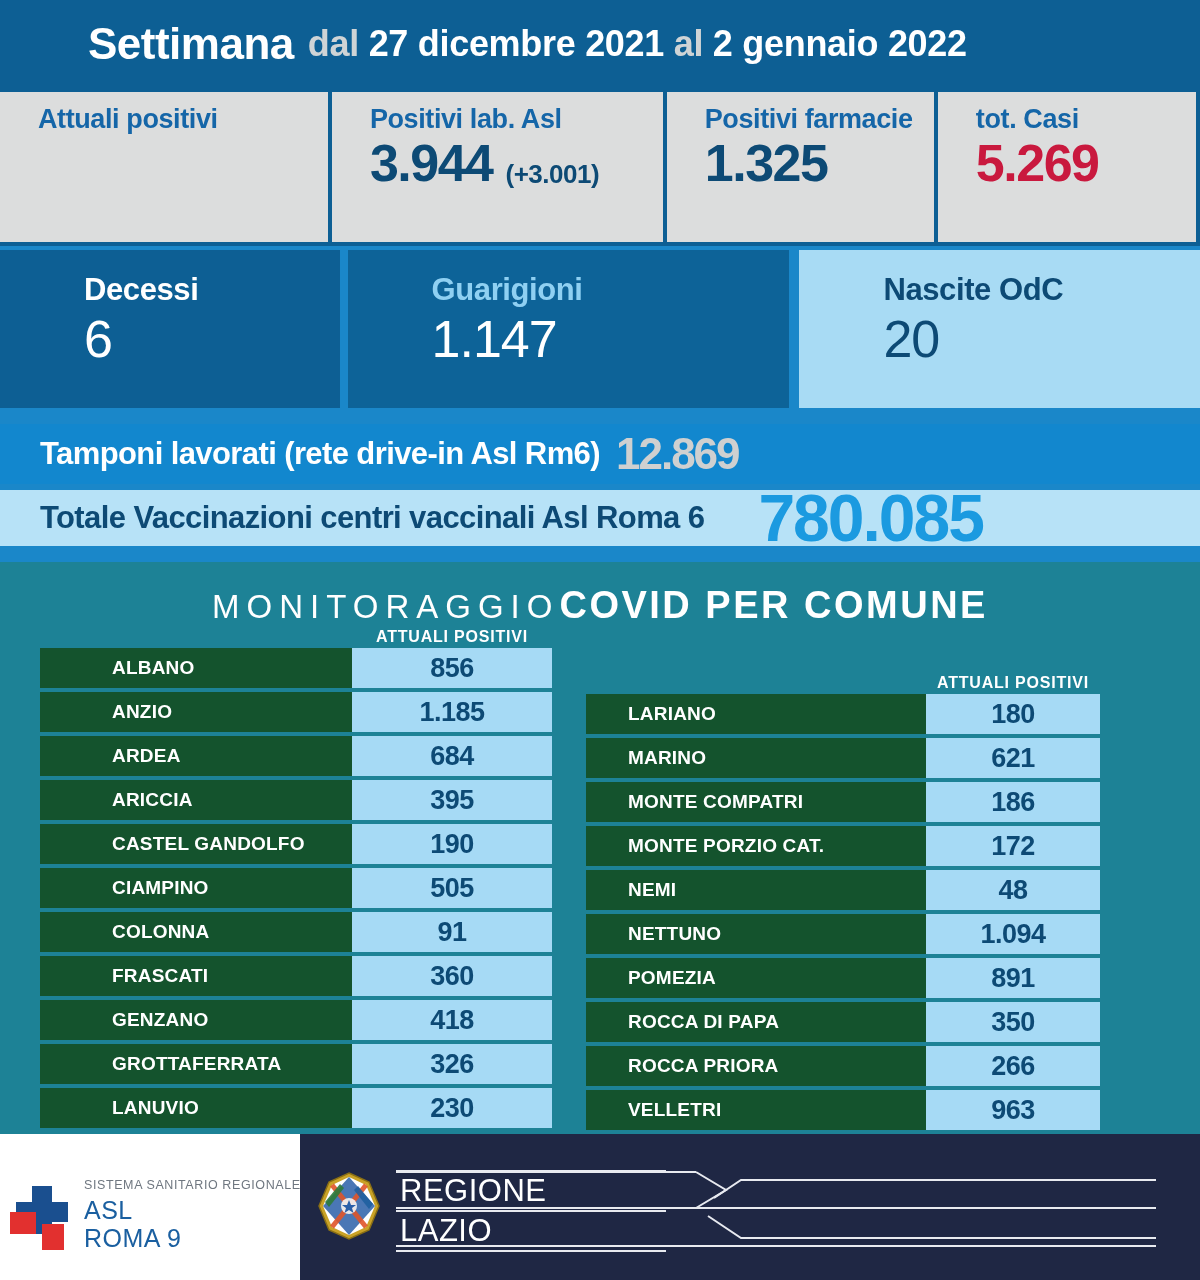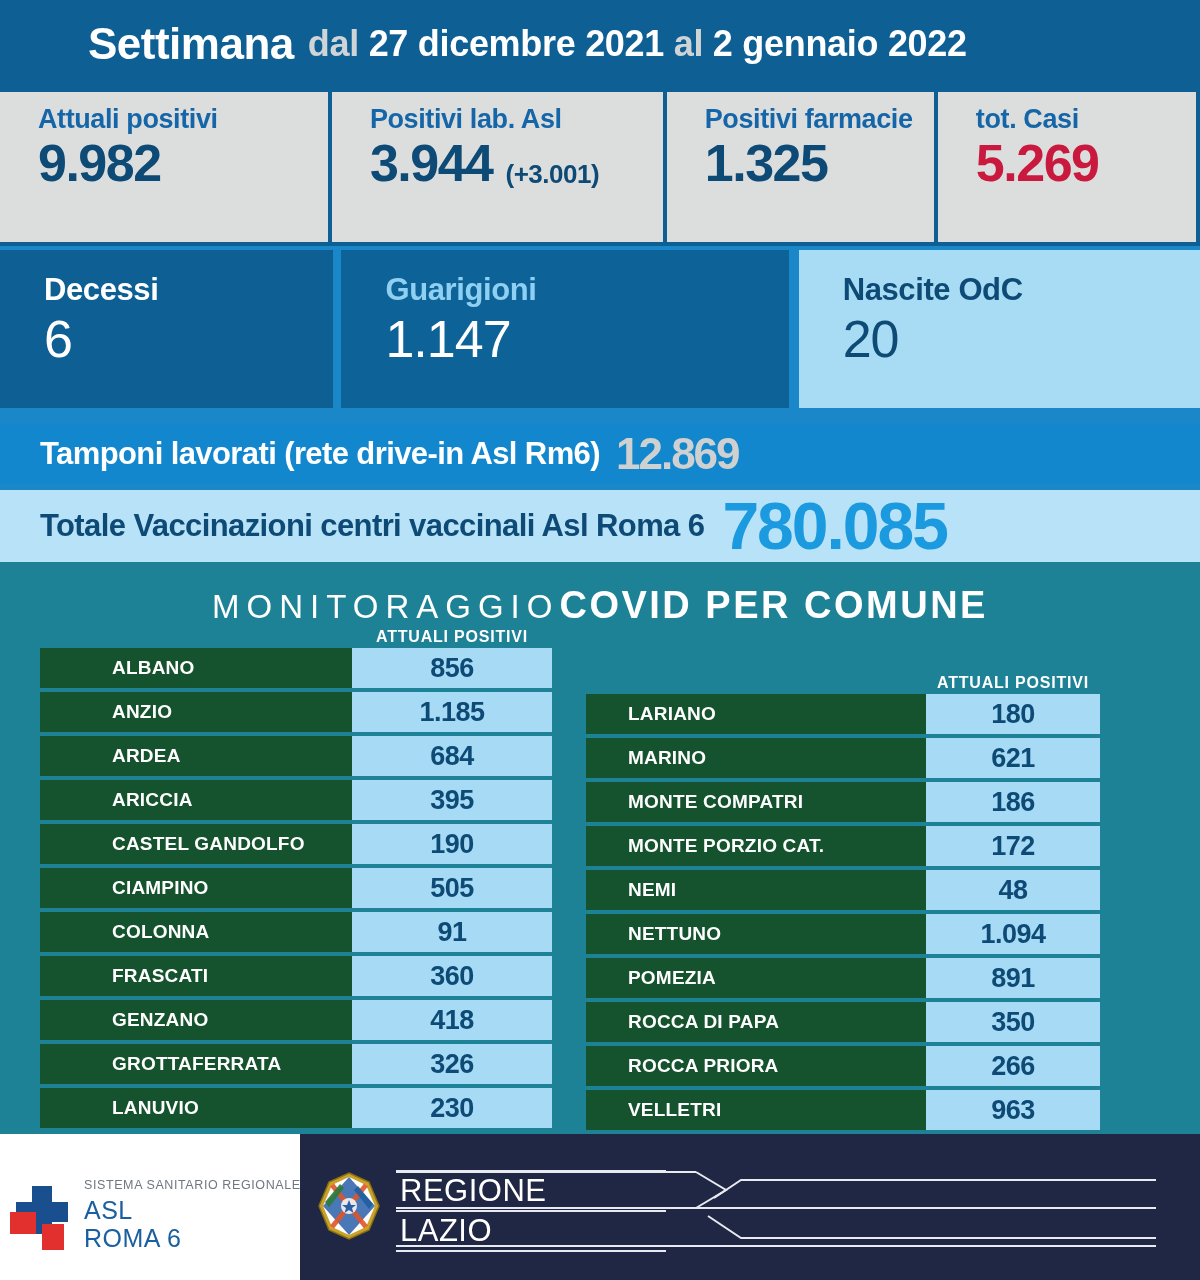--- a/index.html
+++ b/index.html
@@ -56,21 +56,21 @@
   .c-w1{width:329px;}
   .c-w2{width:332px;}
   .c-w3{width:268px;}
   .c-w4{width:259px;}
 
   
   .row2{
     position:absolute;left:0;top:250px;width:1200px;height:158px;
     display:flex;
   }
-  .r2cell{position:relative;}
+  .r2cell{position:relative;padding-left:40px;}
   .r2a{width:334px;background:#0d5f94;margin-right:8px;}
   .r2b{width:448px;background:#0d6398;margin-right:8px;}
   .r2c{width:402px;background:#a8dbf4;margin-left:2px;}
   .r2cell .r-label{
     font-size:31px;font-weight:bold;margin:22px 0 0 44px;
     letter-spacing:-0.4px;white-space:nowrap;
   }
   .r2cell .r-val{
     font-size:52px;margin:4px 0 0 44px;letter-spacing:-1px;
     white-space:nowrap;line-height:1.05;
@@ -81,22 +81,22 @@
   .r2b .r-val{color:#ffffff;font-weight:normal;}
   .r2c .r-label{color:#0d4a75;}
   .r2c .r-val{color:#0d4a75;font-weight:normal;}
 
   
   .barT{
     position:absolute;left:0;top:424px;width:1200px;height:60px;
     background:#1287ce;display:flex;align-items:center;
   }
   .barV{
-    position:absolute;left:0;top:490px;width:1200px;height:72px;
-    background:#b7e2f7;display:flex;align-items:center;
+    position:absolute;left:0;top:490px;width:1200px;height:56px;
+    background:#b7e2f7;display:flex;align-items:center;gap:36px;
   }
   .bar-lab{font-size:31px;font-weight:bold;letter-spacing:-0.6px;white-space:nowrap;}
   .barT .bar-lab{color:#ffffff;margin-left:40px;}
   .barV .bar-lab{color:#0d4a75;margin-left:40px;}
   .bar-num{font-weight:bold;letter-spacing:-2px;white-space:nowrap;}
   .barT .bar-num{color:#cfd0d0;font-size:44px;margin-left:16px;}
   .barV .bar-num{color:#1b9ae0;font-size:66px;margin-left:18px;}
 
   
   .mon{
@@ -167,21 +167,20 @@
 <div class="sheet">
 
   <div class="titlebar">
     <span class="title-strong">Settimana</span>
     <span class="title-rest"><span>dal </span><b>27 dicembre 2021</b><span> al </span><b>2 gennaio 2022</b></span>
   </div>
 
   <div class="cards-row">
     <div class="card c-w1">
       <div class="c-label">Attuali positivi</div>
-      <div class="c-val"><span>9.982</span></div>
     </div>
     <div class="card c-w2">
       <div class="c-label">Positivi lab. Asl</div>
       <div class="c-val"><span>3.944</span> <span class="delta">(+3.001)</span></div>
     </div>
     <div class="card c-w3">
       <div class="c-label">Positivi farmacie</div>
       <div class="c-val"><span>1.325</span></div>
     </div>
     <div class="card c-w4 red">
@@ -357,21 +356,21 @@
   <div class="footer">
     <div class="foot-left">
       <div class="cross">
         <div class="bluev"></div>
           <div class="blueh"></div>
         <div class="redh"></div>
           <div class="redv"></div>
       </div>
       <div class="ssr">SISTEMA SANITARIO REGIONALE</div>
       <div class="asl1">ASL</div>
-      <div class="asl2">ROMA 6</div>
+      <div class="asl2">ROMA 9</div>
     </div>
     <div class="foot-right">
       <svg class="rl-emblem" viewBox="0 0 62 68">
         <polygon points="31,1 51,10 61,34 51,58 31,67 11,58 1,34 11,10" fill="#c9a227" stroke="#8a6f14" stroke-width="1.5"></polygon>
         <polygon points="31,5 48,13 57,34 48,55 31,63 14,55 5,34 14,13" fill="#ffffff"></polygon>
         <path d="M31,5 L57,34 L31,63 L5,34 Z" fill="#2a5fa8" opacity="0.85"></path>
         <path d="M14,13 L48,55 M48,13 L14,55" stroke="#e0552a" stroke-width="5" opacity="0.9"></path>
         <path d="M7,30 L22,12 L26,16 L11,35 Z" fill="#2d7a3a" opacity="0.9"></path>
         <path d="M40,14 L55,32 L51,37 L36,18 Z" fill="#1f5fa0" opacity="0.9"></path>
         <circle cx="31" cy="34" r="8" fill="#f2f2f2" opacity="0.92"></circle>

